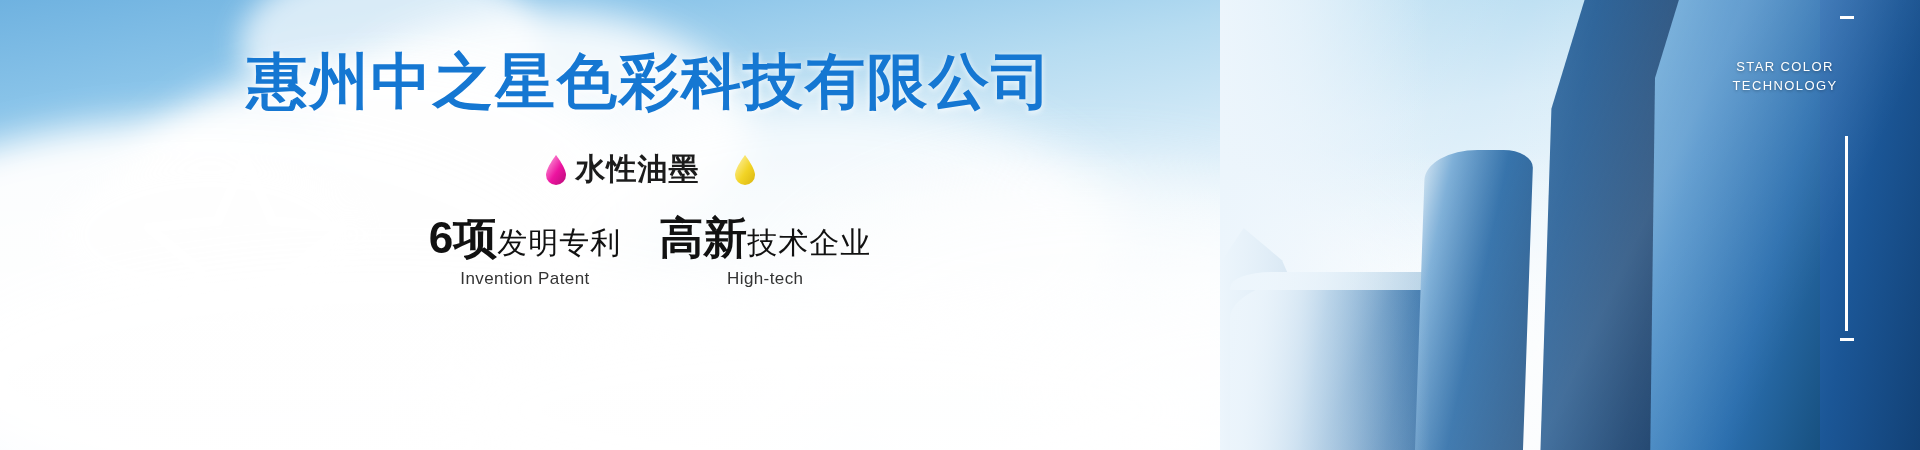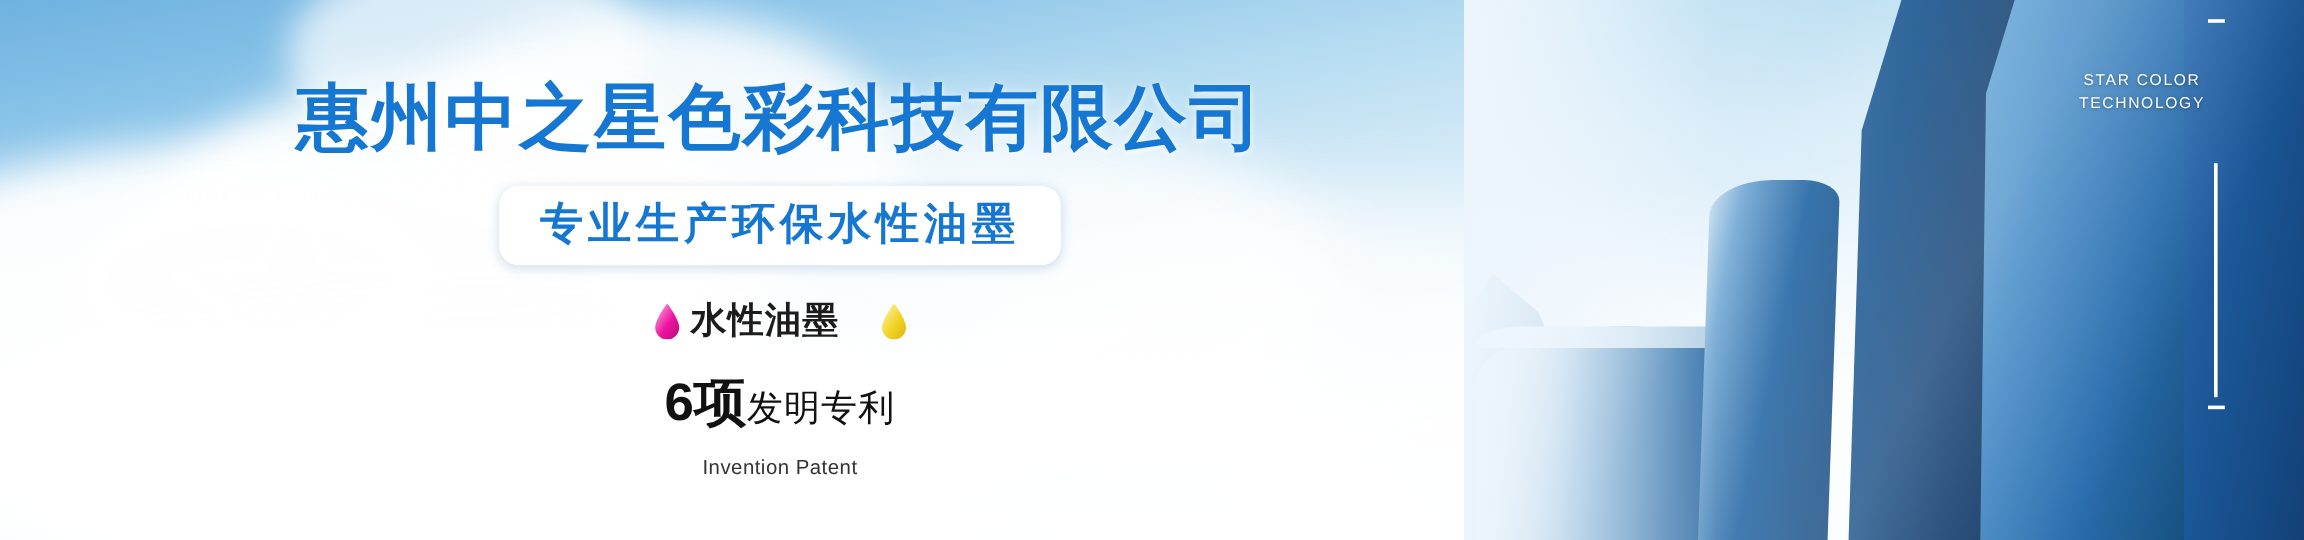--- a/index.html
+++ b/index.html
@@ -203,21 +203,21 @@
     position: absolute;
     left: 0;
     top: 0;
     width: 1300px;
     height: 450px;
     text-align: center;
   }
 
   .title {
     margin: 0;
-    padding-top: 58px;
+    padding-top: 42px;
     font-size: 60px;
     font-weight: bold;
     letter-spacing: 2px;
     color: #1577d2;
     text-shadow: 0 2px 6px rgba(255,255,255,.85);
     white-space: nowrap;
   }
 
   .pill-wrap { margin-top: 16px; }
   .pill {
@@ -271,21 +271,21 @@
     font-weight: bold;
     letter-spacing: 0;
   }
   .cred-rest {
     font-size: 30px;
     font-weight: normal;
     letter-spacing: 1px;
   }
   .cred-en {
     display: block;
-    margin-top: 22px;
+    margin-top: 9px;
     font-size: 17px;
     color: #333333;
     letter-spacing: .4px;
   }
 </style>
 </head>
 <body>
 
 <div class="banner">
 
@@ -328,23 +328,20 @@
     <div>STAR COLOR</div>
     <div>TECHNOLOGY</div>
     <div class="rule"></div>
     <div class="tick-bottom"></div>
   </div>
 
   <div class="content">
 
     <h1 class="title">惠州中之星色彩科技有限公司</h1>
 
-    <div class="pill-wrap">
-      <span class="pill">专业生产环保水性油墨</span>
-    </div>
 
     <div class="features">
 
 
       <div class="feature">
         <svg class="drop" viewBox="0 0 22 30">
           <defs>
             <linearGradient id="g1" x1="0" y1="0" x2="1" y2="1">
               <stop offset="0%" stop-color="#ffb4e4"></stop>
                 <stop offset="55%" stop-color="#ed14a0"></stop>
@@ -371,17 +368,21 @@
 
     </div>
 
     <div class="creds">
 
       <div class="cred">
         <span class="cred-cn"><span class="cred-strong">6项</span><span class="cred-rest">发明专利</span></span>
         <span class="cred-en">Invention Patent</span>
       </div>
 
+      <div class="cred">
+        <span class="cred-cn"><span class="cred-strong">高新</span><span class="cred-rest">技术企业</span></span>
+        <span class="cred-en">High-tech</span>
+      </div>
 
     </div>
 
   </div>
 </div>
 
 </body></html>

